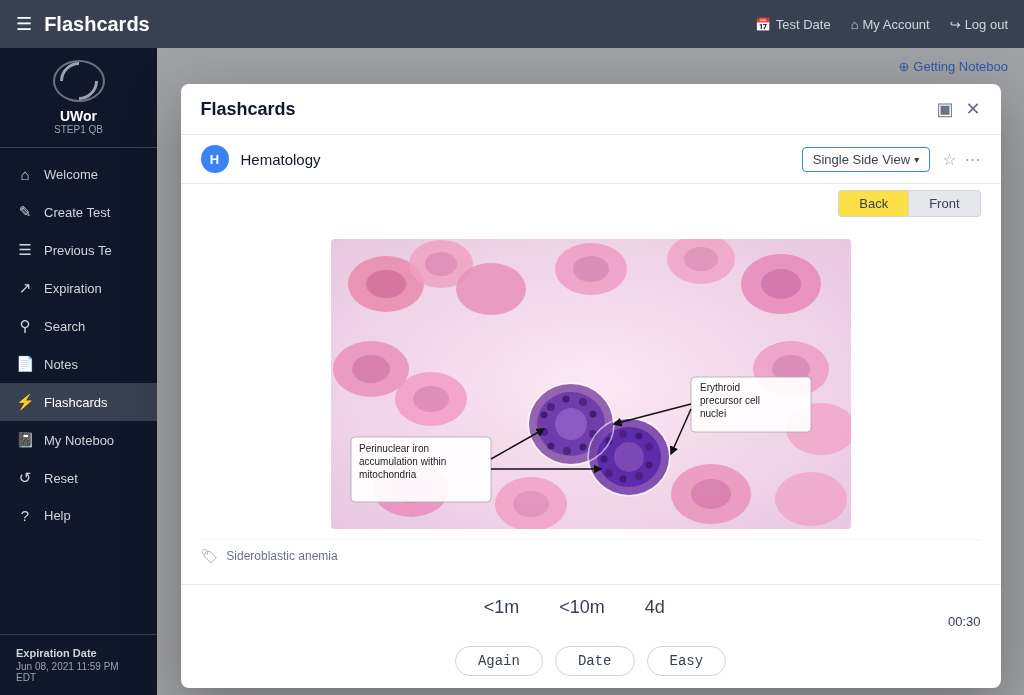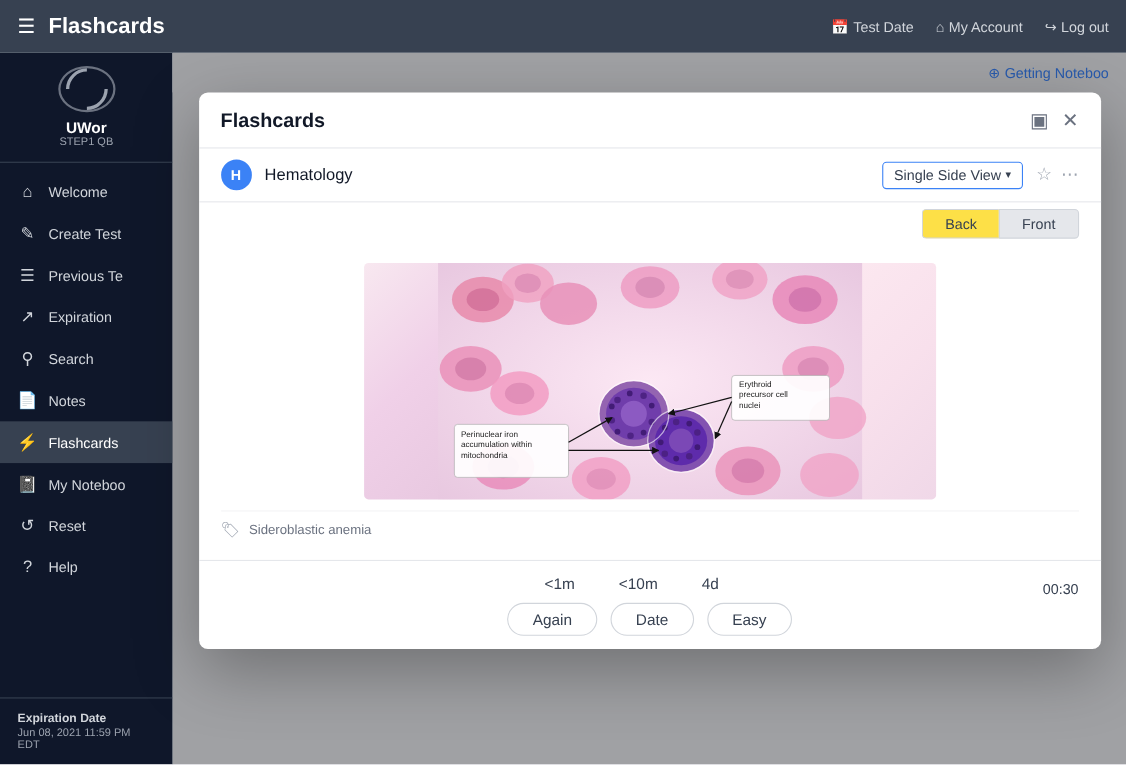--- a/index.html
+++ b/index.html
@@ -112,40 +112,40 @@
 
     
     .modal-body { flex: 1; overflow-y: auto; padding: 16px 20px 12px; }
     .card-title { text-align: center; font-size: 18px; font-weight: 700; color: #111827; margin-bottom: 12px; }
 
     
     .card-image-container {
       width: 100%; max-width: 520px; margin: 0 auto;
       border-radius: 4px; overflow: hidden; position: relative;
       background: linear-gradient(135deg, #f8e8f0 0%, #f0d0e8 20%, #e8c8e0 40%, #fce8f0 60%, #f8e0ec 80%, #f0d8e8 100%);
-      height: 215px;
+      height: 290px;
     }
 
     
     .card-image-svg { width: 100%; height: 100%; }
 
     
     .card-tags { display: flex; align-items: center; gap: 8px; margin-top: 10px; padding: 8px 0; border-top: 1px solid #f3f4f6; }
     .tag-icon { color: #9ca3af; font-size: 14px; }
     .tag-label { font-size: 12px; color: #6b7280; }
 
     
     .modal-footer { border-top: 1px solid #e5e7eb; padding: 12px 20px; flex-shrink: 0; }
-    .timing-row { display: flex; justify-content: center; gap: 40px; margin-bottom: 10px; font-size: 14px; color: #374151; }
+    .timing-row { display: flex; justify-content: center; gap: 40px; margin-bottom: 28px; font-size: 18px; color: #374151; }
     .timer-display { margin-left: auto; font-size: 13px; color: #374151; }
     .timing-actions-row { display: flex; justify-content: center; gap: 12px; align-items: center; }
     .timing-row-wrap { display: flex; align-items: center; }
     .action-btn {
       padding: 6px 22px; border-radius: 20px; border: 1px solid #d1d5db;
-      background: white; font-size: 14px; cursor: pointer; color: #374151;
+      background: white; font-size: 14px; cursor: pointer; color: #374151; font-family: Liberation Mono, monospace;
     }
   </style>
 </head>
 <body>
 
 <div class="app-container">
 
   <div class="top-header">
     <span class="top-header-menu-icon">☰</span>
     <span class="top-header-title">Flashcards</span>

